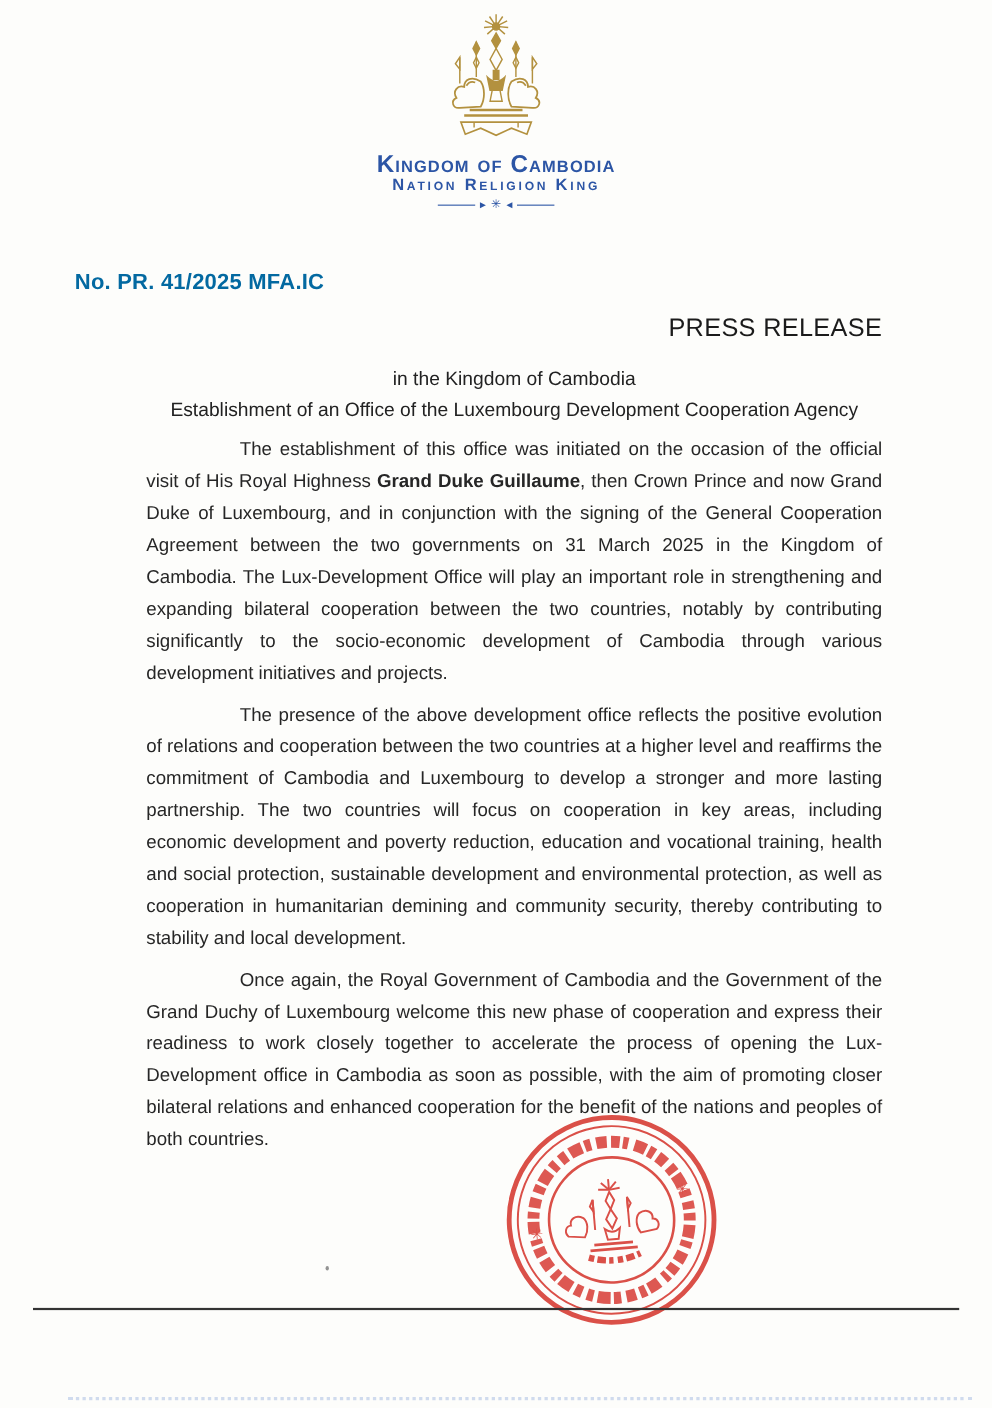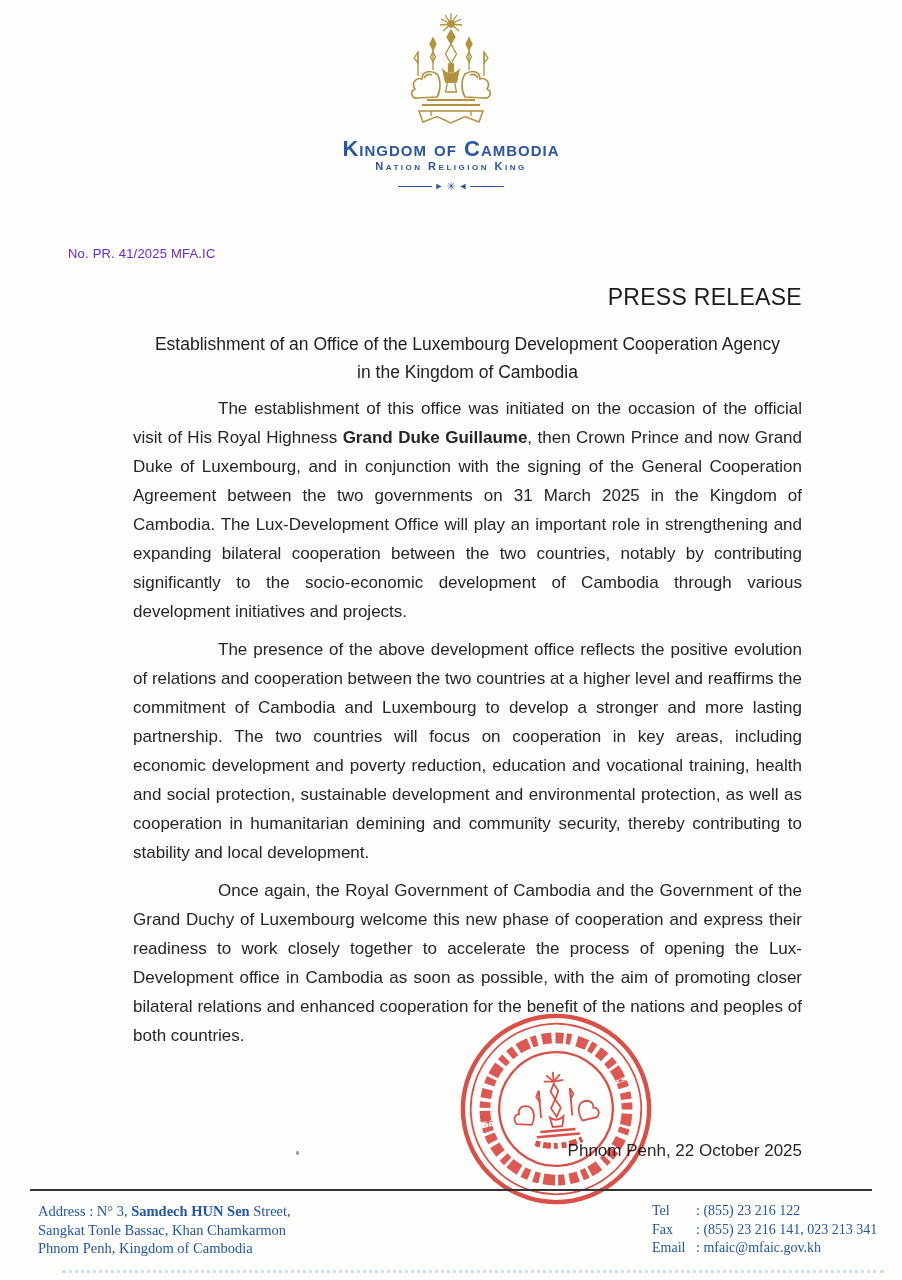--- a/index.html
+++ b/index.html
@@ -16,40 +16,40 @@
   .emblem { position:absolute; left:391px; top:10px; width:120px; height:126px; }
   .kingdom-title {
     position:absolute; top:136px; left:0; width:902px;
     text-align:center; color:var(--blue);
     font-weight:700; font-size:22px; letter-spacing:1px;
     font-variant:small-caps;
   }
   .motto {
     position:absolute; top:160px; left:0; width:902px;
     text-align:center; color:var(--blue);
-    font-weight:700; font-size:11px; letter-spacing:2.5px;
+    font-weight:700; font-size:15px; letter-spacing:2.5px;
     font-variant:small-caps;
   }
   .divider {
     position:absolute; top:181px; left:0; width:902px;
     display:flex; align-items:center; justify-content:center;
     color:var(--blue); font-size:9px; line-height:10px;
   }
   .divider .rule { width:34px; border-top:1.6px solid var(--blue); }
   .divider .glyph { padding:0 2px; font-size:9px; }
   .divider .flower { font-size:11px; padding:0 1px; }
   .ministry {
     position:absolute; left:34px; top:203px; width:264px;
     text-align:center; color:var(--blue);
     font-weight:700; font-size:13.5px; line-height:16.5px;
     font-variant:small-caps; letter-spacing:0.4px;
   }
   .ref-number {
     position:absolute; left:68px; top:246px;
-    font-size:13px; color:#6d28d9; letter-spacing:0.2px;
+    font-size:20px; color:#0369a1; letter-spacing:0.2px;font-weight:bold;
   }
   .press-release {
     position:absolute; top:284px; left:133px; width:669px;
     text-align:right; font-size:23px; color:#1b1b1b; letter-spacing:0.3px;
   }
   
   .doc-title {
     position:absolute; top:330px; left:133px; width:669px;
     text-align:center; font-size:17.5px; line-height:28px; color:#222;
   }
@@ -167,31 +167,30 @@
     <span class="glyph">◄</span>
     <span class="rule"></span>
   </div>
 
 
   <div class="ref-number">No. PR. 41/2025 MFA.IC</div>
 
   <div class="press-release">PRESS RELEASE</div>
 
   <div class="doc-title">
+    <div>in the Kingdom of Cambodia</div>
     <div>Establishment of an Office of the Luxembourg Development Cooperation Agency</div>
-    <div>in the Kingdom of Cambodia</div>
   </div>
 
   <div class="body-text">
     <p><span>The establishment of this office was initiated on the occasion of the official visit of His Royal Highness </span><span style="font-weight: 700;">Grand Duke Guillaume</span><span>, then Crown Prince and now Grand Duke of Luxembourg, and in conjunction with the signing of the General Cooperation Agreement between the two governments on 31 March 2025 in the Kingdom of Cambodia. The Lux-Development Office will play an important role in strengthening and expanding bilateral cooperation between the two countries, notably by contributing significantly to the socio-economic development of Cambodia through various development initiatives and projects.</span></p>
     <p><span>The presence of the above development office reflects the positive evolution of relations and cooperation between the two countries at a higher level and reaffirms the commitment of Cambodia and Luxembourg to develop a stronger and more lasting partnership. The two countries will focus on cooperation in key areas, including economic development and poverty reduction, education and vocational training, health and social protection, sustainable development and environmental protection, as well as cooperation in humanitarian demining and community security, thereby contributing to stability and local development.</span></p>
     <p><span>Once again, the Royal Government of Cambodia and the Government of the Grand Duchy of Luxembourg welcome this new phase of cooperation and express their readiness to work closely together to accelerate the process of opening the Lux-Development office in Cambodia as soon as possible, with the aim of promoting closer bilateral relations and enhanced cooperation for the benefit of the nations and peoples of both countries.</span></p>
   </div>
 
-  <div class="dateline">Phnom Penh, 22 October 2025</div>
 
   <div class="speck"></div>
 
   <svg class="stamp" viewBox="0 0 200 200" aria-hidden="true">
     <g class="red-stroke">
       <circle cx="100" cy="100" r="95" stroke-width="4.5"></circle>
       <circle cx="100" cy="100" r="87" stroke-width="1.8"></circle>
       <circle cx="100" cy="100" r="58" stroke-width="2.4"></circle>
 
       <circle cx="100" cy="100" r="72.5" stroke-width="11" stroke-dasharray="7 4 12 3 6 5 10 4 8 3 5 6 11 3 6 4 9 5 7 3 12 4 6 5" opacity="0.95"></circle>
@@ -216,36 +215,17 @@
         <path d="M76,133 Q100,142 124,133" stroke-width="6" stroke-dasharray="5 3 8 3 4 4"></path>
       </g>
 
       <text x="162" y="82" font-size="14" fill="var(--red)" stroke="none">✳</text>
       <text x="24" y="112" font-size="14" fill="var(--red)" stroke="none">✳</text>
     </g>
   </svg>
 
   <div class="footer-rule"></div>
 
-  <div class="footer-address">
-    <div><span>Address : N° 3, </span><span style="font-weight: 700;">Samdech HUN Sen</span><span> Street,</span></div>
-    <div>Sangkat Tonle Bassac, Khan Chamkarmon</div>
-    <div>Phnom Penh, Kingdom of Cambodia</div>
-  </div>
-
-  <div class="footer-contacts">
-    <div class="contact-row">
-      <span class="contact-label">Tel</span>
-      <span>: (855) 23 216 122</span>
-    </div>
-    <div class="contact-row">
-      <span class="contact-label">Fax</span>
-      <span>: (855) 23 216 141, 023 213 341</span>
-    </div>
-    <div class="contact-row">
-      <span class="contact-label">Email</span>
-      <span>: mfaic@mfaic.gov.kh</span>
-    </div>
-  </div>
+
 
   <div class="scan-artifact"></div>
 
 </div>
 
 </body></html>

